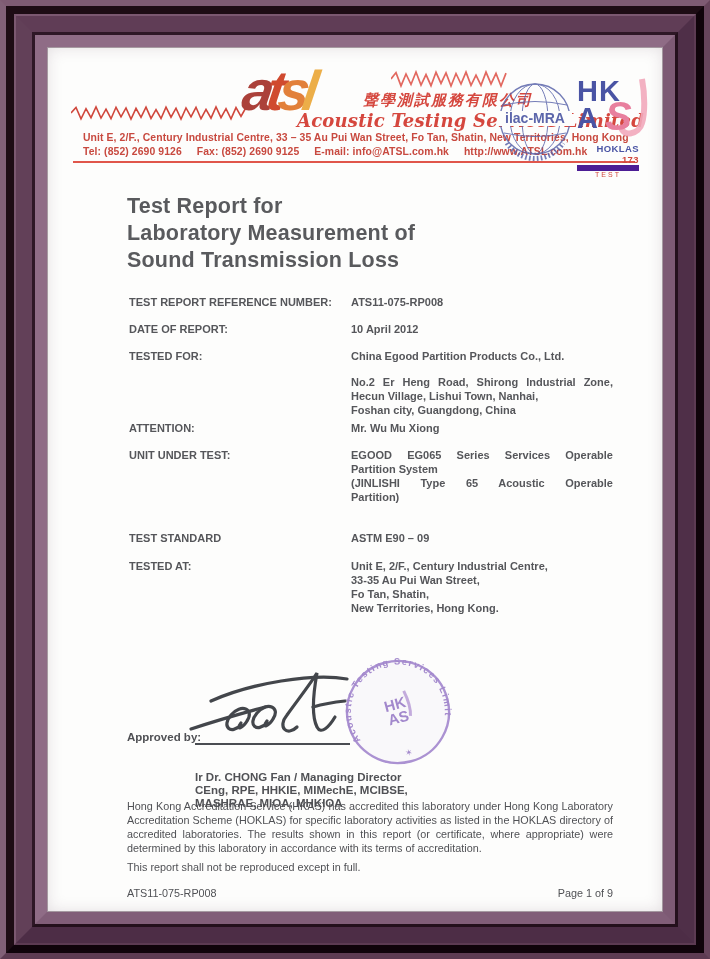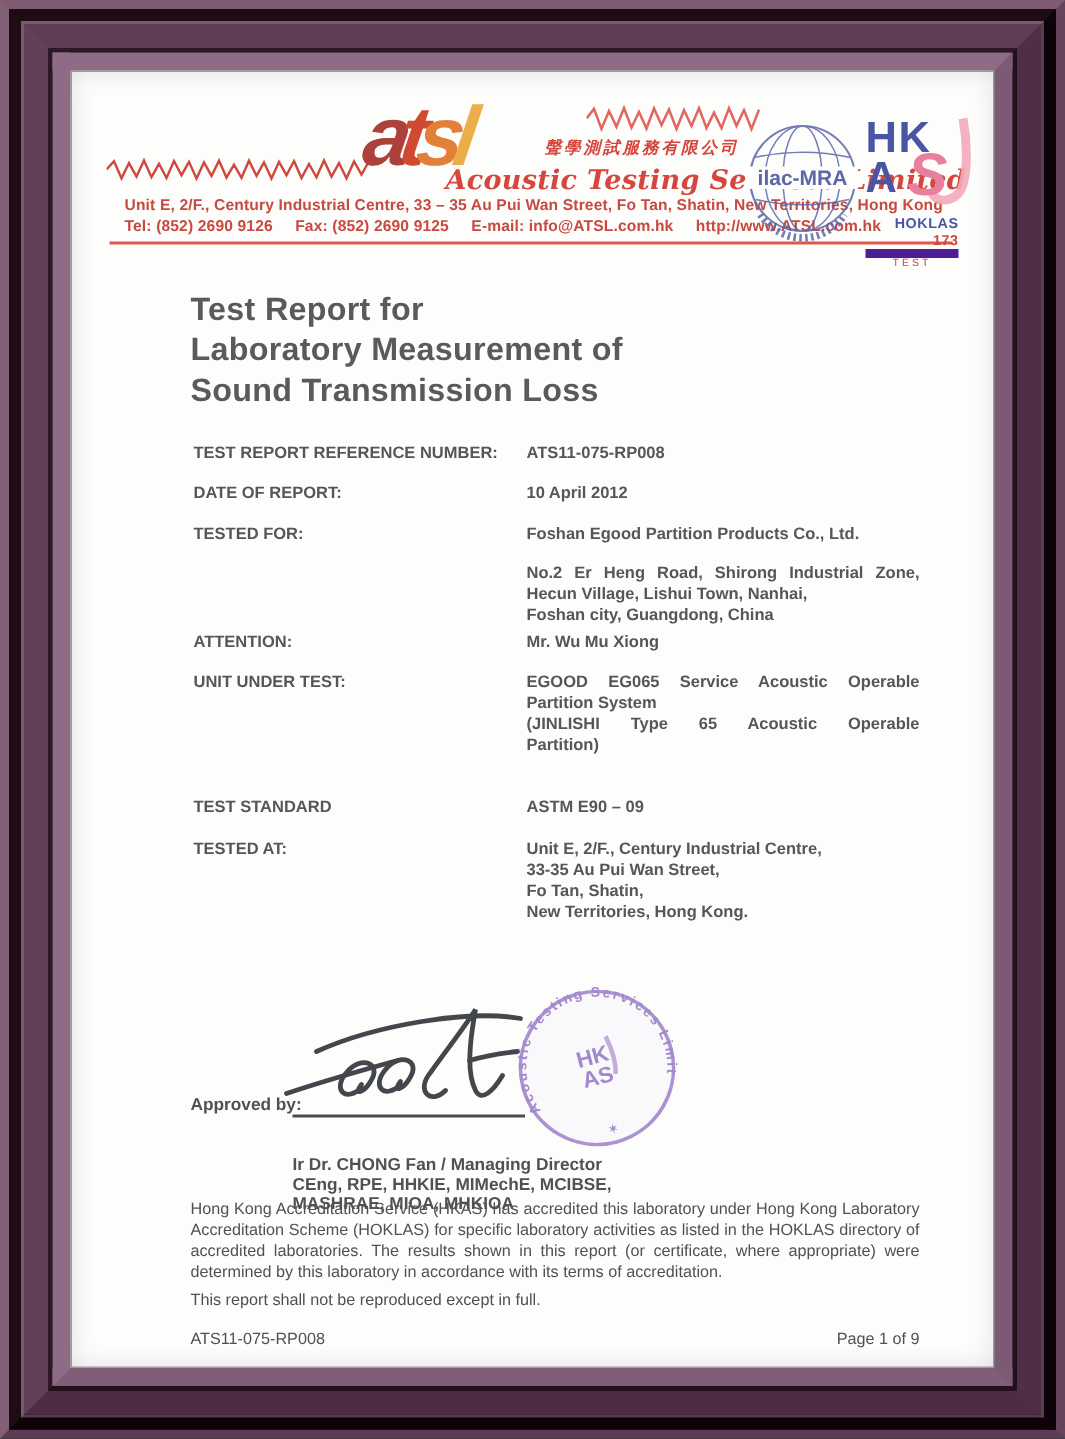--- a/index.html
+++ b/index.html
@@ -12,21 +12,21 @@
   .f3{border:2px solid;border-color:#7b5870 #5c3a52 #5c3a52 #7b5870;}
   .f4{border:16px solid;border-color:#603d56 #4f2f48 #4d2d46 #624058;}
   .f5{border:3px solid;border-color:#2e1726 #24101c #24101c #2e1726;}
   .f6{border:12px solid;border-color:#8f6c86 #7d5a74 #815e78 #8f6c86;}
   .page{position:relative;width:100%;height:100%;background:#fdfdfc;
         box-shadow:inset 0 0 0 1px rgba(55,28,45,.4), inset 0 0 16px rgba(70,35,58,.15);}
   
   .logo-word{left:196px;top:16px;font-style:italic;font-weight:900;font-size:56px;
     letter-spacing:-7px;transform:skewX(-8deg);line-height:1;}
   .logo-word span{display:inline-block;}
-  .zh{left:316px;top:44px;font-size:11px;font-weight:bold;font-style:italic;
+  .zh{left:316px;top:44px;font-size:15px;font-weight:bold;font-style:italic;
       color:#d5473e;letter-spacing:2px;font-family:"DejaVu Serif",serif;}
   .en-script{left:250px;top:63px;font-size:18px;font-weight:bold;font-style:italic;
       color:#d5473e;font-family:"DejaVu Serif",serif;letter-spacing:.2px;}
   .addr{left:36px;color:#c8493f;font-size:10.4px;font-weight:600;letter-spacing:.1px;}
   .addr2{white-space:pre;}
   .redline{left:26px;top:114px;width:562px;height:2px;background:#e0564b;}
   .hkas-box{left:528px;top:28px;width:100px;}
   .hoklas-line{margin:2px 0 0 2px;width:62px;text-align:right;border-bottom:6px solid #4c1d95;
       font-size:9.5px;font-weight:700;color:#4a54a4;letter-spacing:.4px;}
   .hoklas-line .num{color:#d0473c;}
@@ -116,41 +116,41 @@
           </div>
           <div class="drow mb13">
             <div class="dlabel">DATE OF REPORT:</div>
             <div class="dvalue">
                       <div>10 April 2012</div>
                     </div>
           </div>
           <div class="drow mb12">
             <div class="dlabel">TESTED FOR:</div>
             <div class="dvalue">
-                      <div>Foshan Egood Partition Products Co., Ltd.</div>
+                      <div>China Egood Partition Products Co., Ltd.</div>
                     </div>
           </div>
           <div class="drow mb4">
             <div class="dlabel"></div>
             <div class="dvalue">
               <div class="spread">No.2 Er Heng Road, Shirong Industrial Zone,</div>
               <div>Hecun Village, Lishui Town, Nanhai,</div>
               <div>Foshan city, Guangdong, China</div>
             </div>
           </div>
           <div class="drow mb13">
             <div class="dlabel">ATTENTION:</div>
             <div class="dvalue">
                       <div>Mr. Wu Mu Xiong</div>
                     </div>
           </div>
           <div class="drow mb27">
             <div class="dlabel">UNIT UNDER TEST:</div>
             <div class="dvalue">
-              <div class="spread">EGOOD EG065 Service Acoustic Operable</div>
+              <div class="spread">EGOOD EG065 Series Services Operable</div>
               <div>Partition System</div>
               <div class="spread">(JINLISHI Type 65 Acoustic Operable</div>
               <div>Partition)</div>
             </div>
           </div>
           <div class="drow mb14">
             <div class="dlabel">TEST STANDARD</div>
             <div class="dvalue">
                       <div>ASTM E90 – 09</div>
                     </div>

